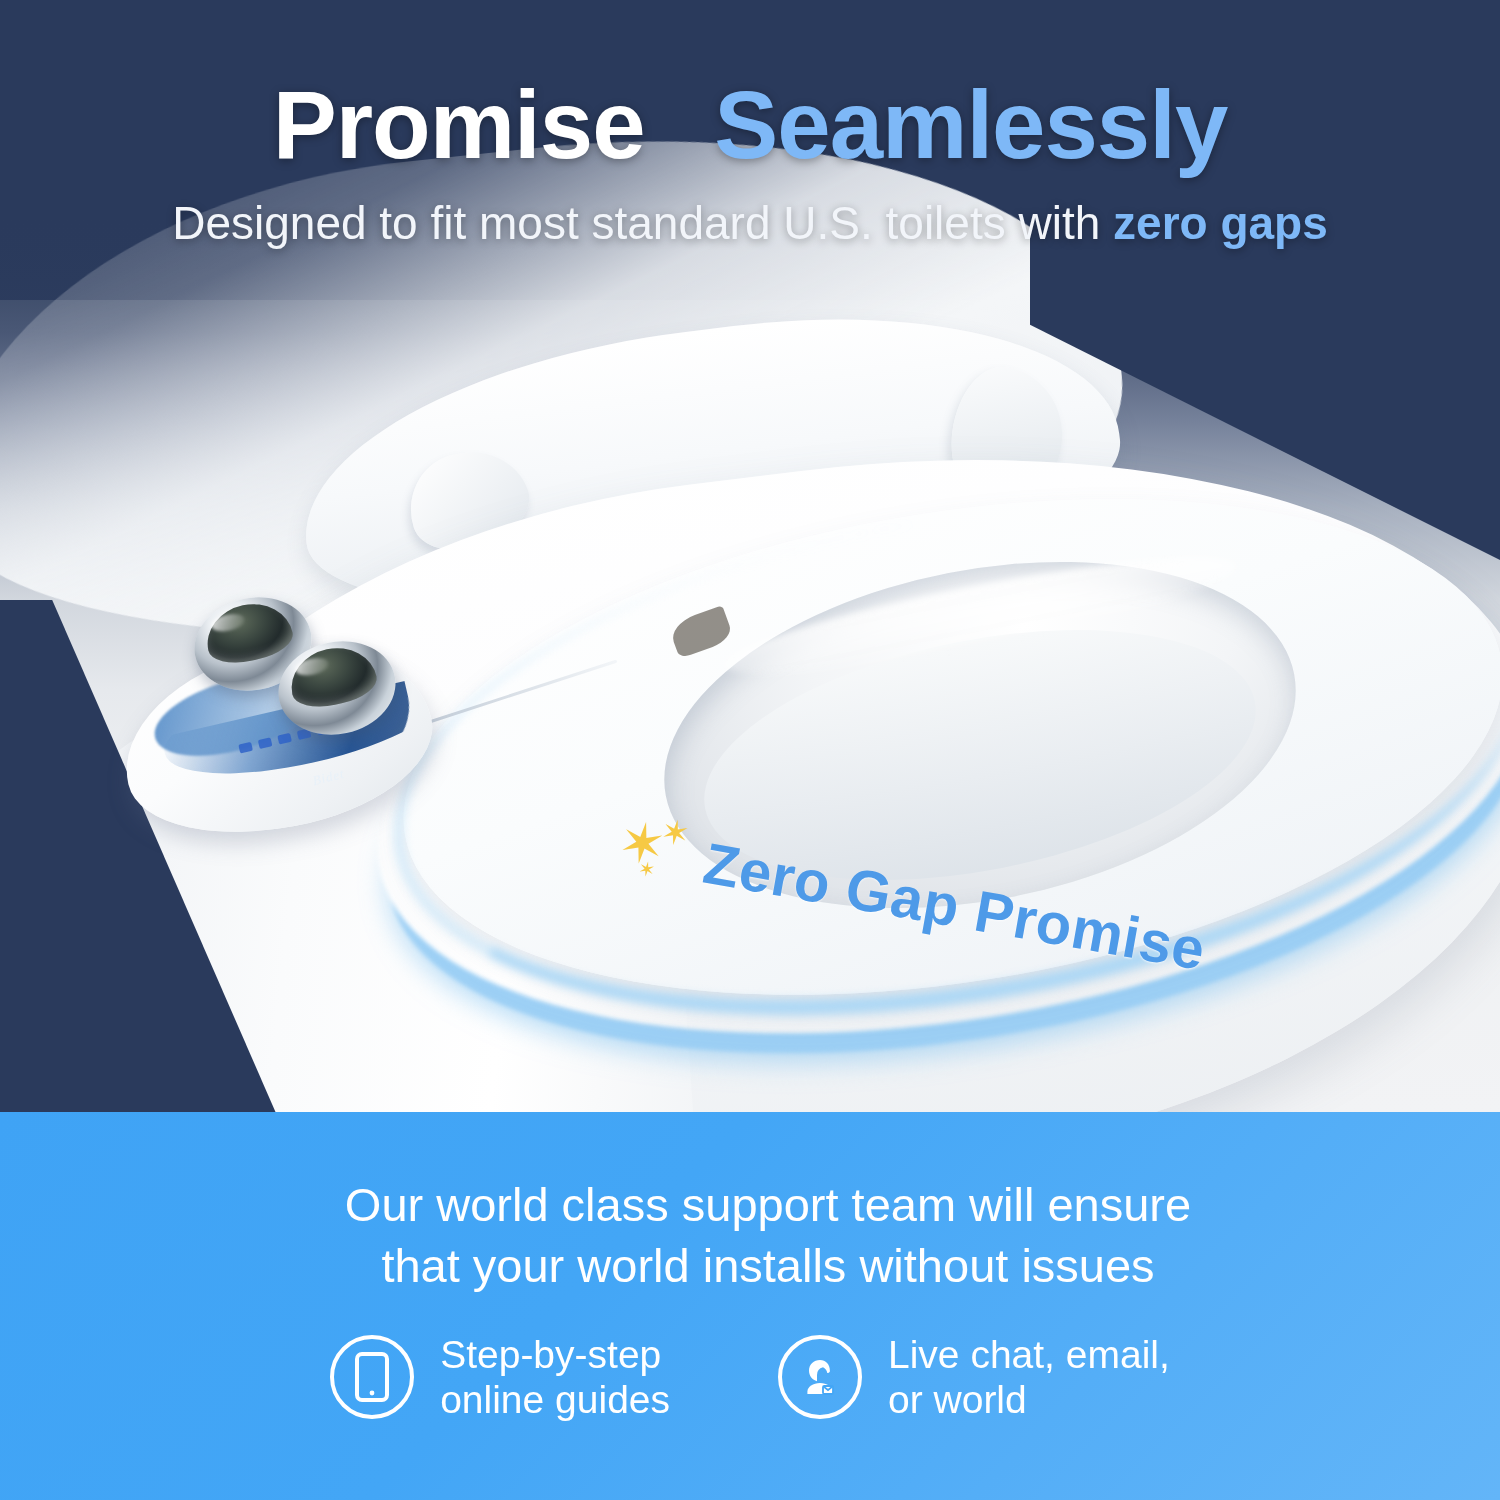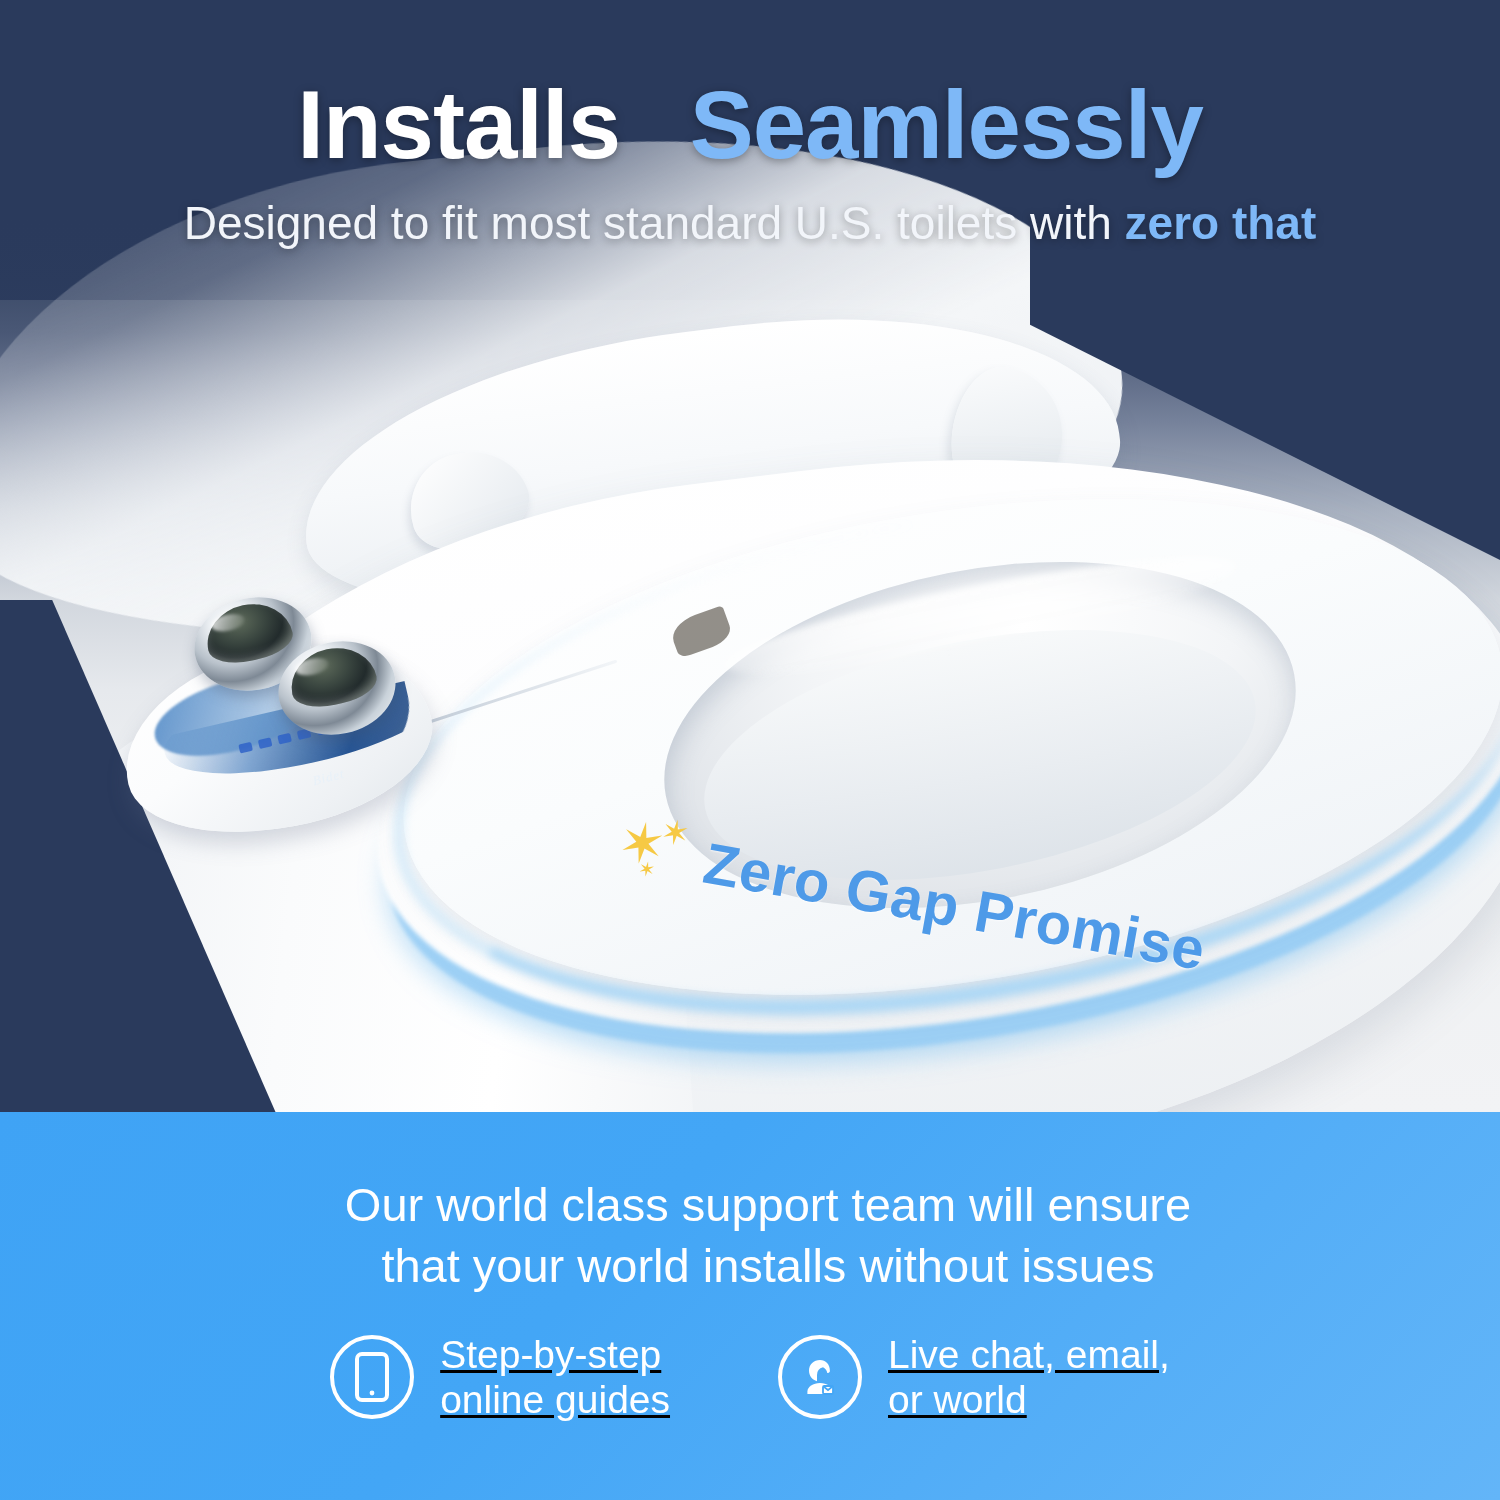--- a/index.html
+++ b/index.html
@@ -239,21 +239,21 @@
   .panel {
     position:absolute; left:0; top:1112px; width:1500px; height:388px;
     background:linear-gradient(135deg,#3fa3f5 0%,#43a6f6 40%,#63b5f8 100%);
     z-index:8;
   }
   .panel-head {
     margin-top:62px; text-align:center; color:#ffffff;
     font-size:47px; font-weight:500; line-height:1.30; letter-spacing:0px;padding-left:36px;
   }
   .features {
-    margin-top:36px; display:flex; justify-content:center; gap:108px; padding:0 76px;text-decoration:underline;
+    margin-top:36px; display:flex; justify-content:center; gap:108px; padding:0 76px;
   }
   .feature { display:flex; align-items:center; gap:26px; }
   .f-icon {
     width:84px; height:84px; flex:0 0 84px;
     border:4px solid #ffffff; border-radius:50%;
     display:flex; align-items:center; justify-content:center;
   }
   .f-label {
     color:#ffffff; font-size:39px; font-weight:400; line-height:1.16; white-space:pre-line;
   }
@@ -315,24 +315,24 @@
         <span class="star star-lg">✶</span>
         <span class="star star-md">✶</span>
         <span class="star star-sm">✶</span>
       </div>
       <div class="zgp-text">Zero Gap Promise</div>
     </div>
   </div>
 
   <div class="headline-wrap">
     <div class="headline">
-      <span class="h-white">Installs</span><span>&nbsp;</span><span class="h-blue">Seamlessly</span>
+      <span class="h-white">Promise</span><span>&nbsp;</span><span class="h-blue">Seamlessly</span>
     </div>
     <div class="subhead">
-      <span>Designed to fit most standard U.S. toilets with </span><span class="sub-accent">zero that</span>
+      <span>Designed to fit most standard U.S. toilets with </span><span class="sub-accent">zero gaps</span>
     </div>
   </div>
 
   <div class="panel">
     <div class="panel-head">
       <div>Our world class support team will ensure</div>
       <div>that your world installs without issues</div>
     </div>
 
     <div class="features">

